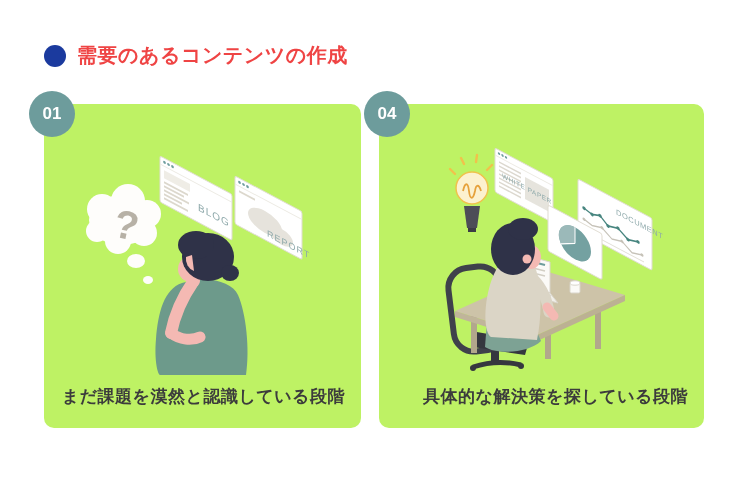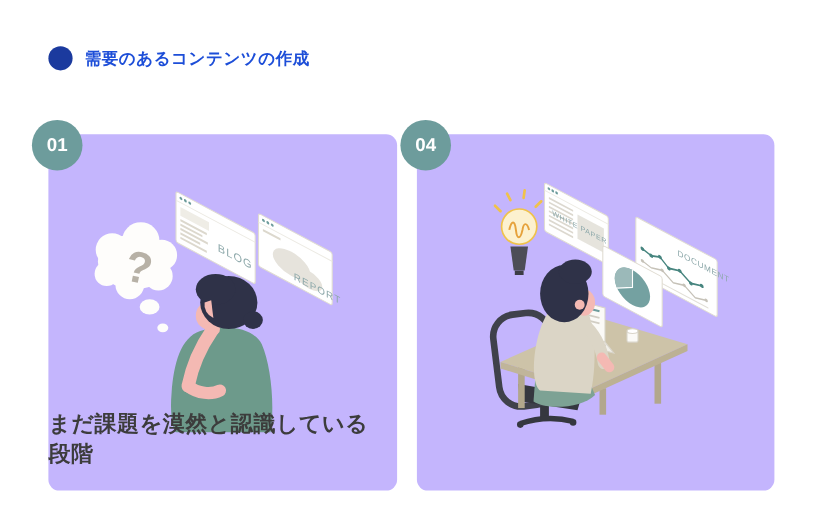--- a/index.html
+++ b/index.html
@@ -10,38 +10,38 @@
   }
   .header{
     position:absolute;left:44px;top:42px;
     display:flex;align-items:center;gap:11px;
   }
   .bullet{
     width:22px;height:22px;border-radius:50%;
     background:#1b3a9e;flex:0 0 auto;
   }
   .title{
-    font-size:15px;font-weight:700;color:#1d4ed8;letter-spacing:.5px;
+    font-size:20px;font-weight:700;color:#ef4444;letter-spacing:.5px;
   }
   .card{
     position:absolute;top:104px;height:324px;
-    background:#c4b5fd;border-radius:10px;margin-top:18px;
+    background:#bef264;border-radius:10px;
   }
   .card.c1{left:44px;width:317px;}
   .card.c2{left:379px;width:325px;}
   .badge{
     position:absolute;left:-15px;top:-13px;
     width:46px;height:46px;border-radius:50%;
     background:#6d9c9c;color:#ffffff;
     font-size:17px;font-weight:700;
     display:flex;align-items:center;justify-content:center;
   }
   .caption{
     position:absolute;left:0;right:16px;bottom:20px;
-    text-align:left;font-size:20px;font-weight:700;color:#3c3c3c;
+    text-align:right;font-size:17px;font-weight:700;color:#3c3c3c;
     letter-spacing:.5px;
   }
   .illus{position:absolute;left:0;top:2px;width:100%;height:272px;}
   svg text{font-family:"Liberation Sans","DejaVu Sans",sans-serif;}
 </style>
 </head>
 <body>
 
 <div class="header">
   <div class="bullet"></div>
@@ -223,13 +223,14 @@
         <path d="M150,168 C162,178 168,192 170,205" stroke="#dbd5c6" stroke-width="11" stroke-linecap="round" fill="none"></path>
         <path d="M168,200 L175,209" stroke="#f4b9b3" stroke-width="9" stroke-linecap="round"></path>
         <ellipse cx="152" cy="150" rx="10" ry="12" fill="#f4b9b3"></ellipse>
         <ellipse cx="134" cy="142" rx="22" ry="26" fill="#2f3248"></ellipse>
         <ellipse cx="144" cy="122" rx="15" ry="11" fill="#2f3248"></ellipse>
         <circle cx="148" cy="152" r="4.5" fill="#f4b9b3"></circle>
       </g>
     </g>
   </svg>
 
+  <div class="caption">具体的な解決策を探している段階</div>
 </div>
 
 </body></html>

